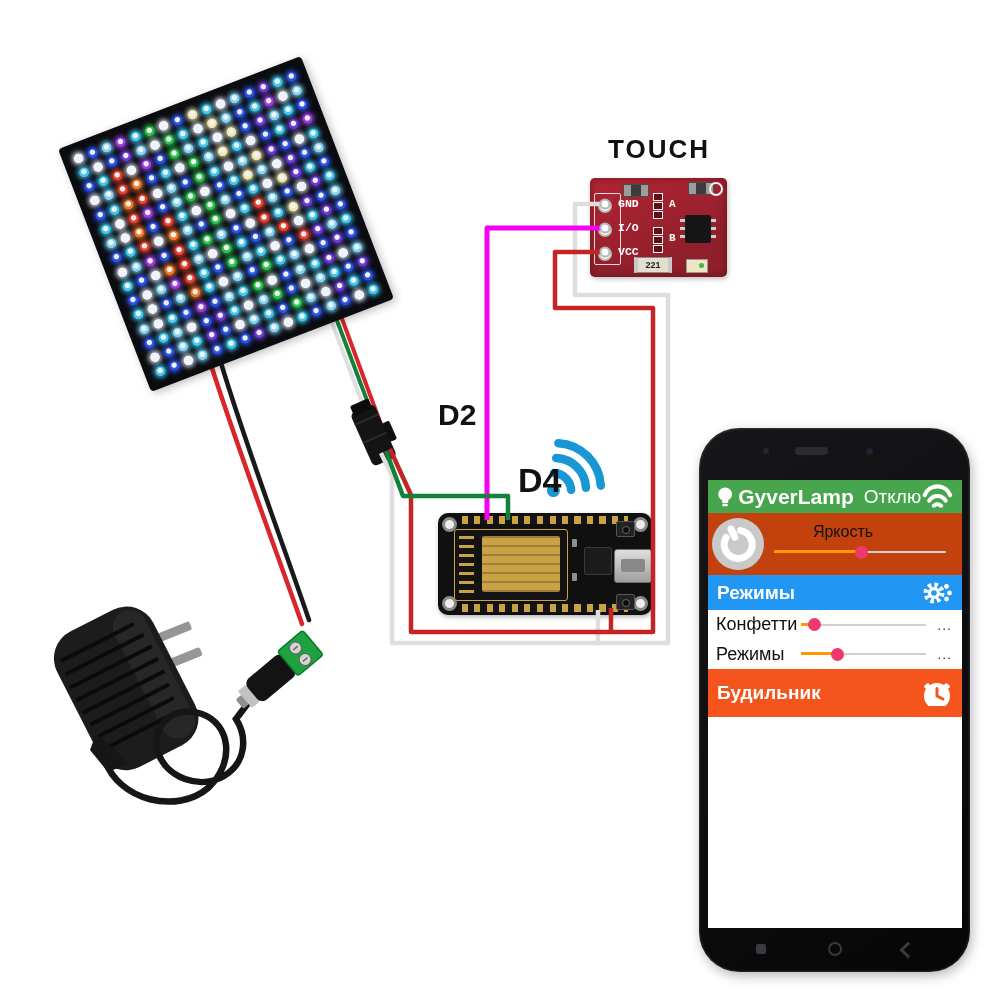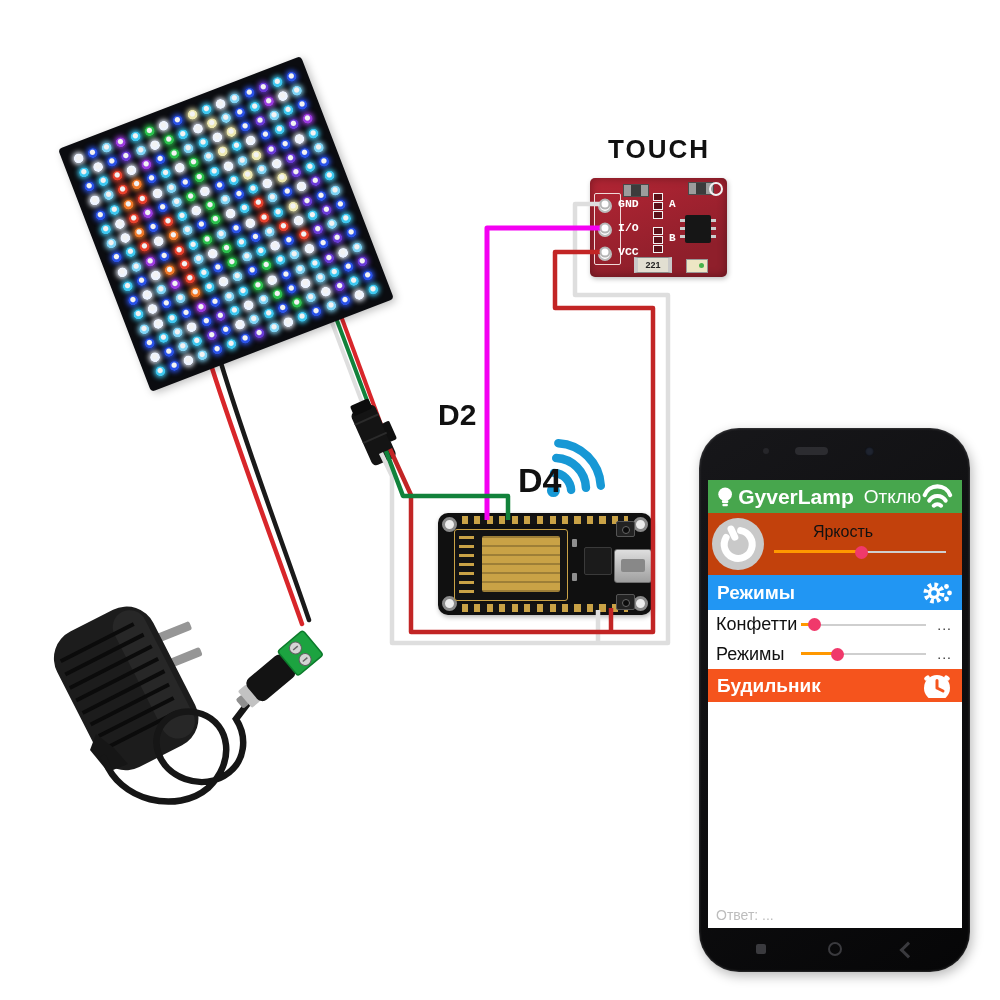--- a/index.html
+++ b/index.html
@@ -79,21 +79,21 @@
   .app-name{font-size:21px;font-weight:bold;margin-left:4px;}
   .app-state{font-size:19px;margin-left:10px;}
 
   .row-bright{height:62px;position:relative;flex:none;background:#c2410c;}
   .pwr{position:absolute;left:3px;top:4px;}
   .bright-label{position:absolute;left:60px;top:10px;width:150px;text-align:center;font-size:16px;color:#111;}
   .bright-slider{position:absolute;left:66px;top:32px;width:172px;}
 
   .bar{height:35px;display:flex;align-items:center;padding:0 9px;color:#fff;flex:none;}
   .bar-blue{background:var(--modes_blue,#2196f3);}
-  .bar-orange{background:var(--alarm_orange,#f5541d);height:33px;}
+  .bar-orange{background:var(--alarm_orange,#f5541d);height:48px;}
   .bar-title{font-size:19px;font-weight:bold;}
   .bar-ico{margin-left:auto;}
 
   .row-mode{height:35px;display:flex;align-items:center;padding:0 8px;font-size:18px;color:#111;position:relative;flex:none;border-bottom:1px solid #f2f2f2;}
   .mode-value{margin-left:9px;}
   .caret{position:absolute;left:200px;top:16px;width:0;height:0;border-left:5.5px solid transparent;border-right:5.5px solid transparent;border-top:6px solid #555;}
 
   .row-slider{height:29px;display:flex;align-items:center;padding:0 8px;font-size:18px;color:#111;flex:none;}
   .row-slider .sl-label{width:85px;flex:none;}
   .row-slider .slider{width:125px;flex:none;}
@@ -571,23 +571,20 @@
         <span class="alarm-wrap">
           <svg width="32" height="28" viewBox="0 0 32 28">
             <circle cx="16" cy="15" r="13" fill="#fff"></circle>
             <path d="M16,15 L16,7.5 M16,15 L22,18" stroke="#F5541D" stroke-width="3" fill="none" stroke-linecap="round"></path>
             <rect x="3" y="3" width="6" height="4" rx="2" transform="rotate(-35 6 5)" fill="#fff"></rect>
             <rect x="23" y="3" width="6" height="4" rx="2" transform="rotate(35 26 5)" fill="#fff"></rect>
           </svg>
         </span>
       </div>
 
-      <div class="row-rest">
-        <div class="reply">Ответ:  ...</div>
-      </div>
     </div>
 
     <div class="navbar">
       <span class="nav-sq"></span>
       <span class="nav-ci"></span>
       <span class="nav-bk"></span>
     </div>
   </div>
 
 </div>

